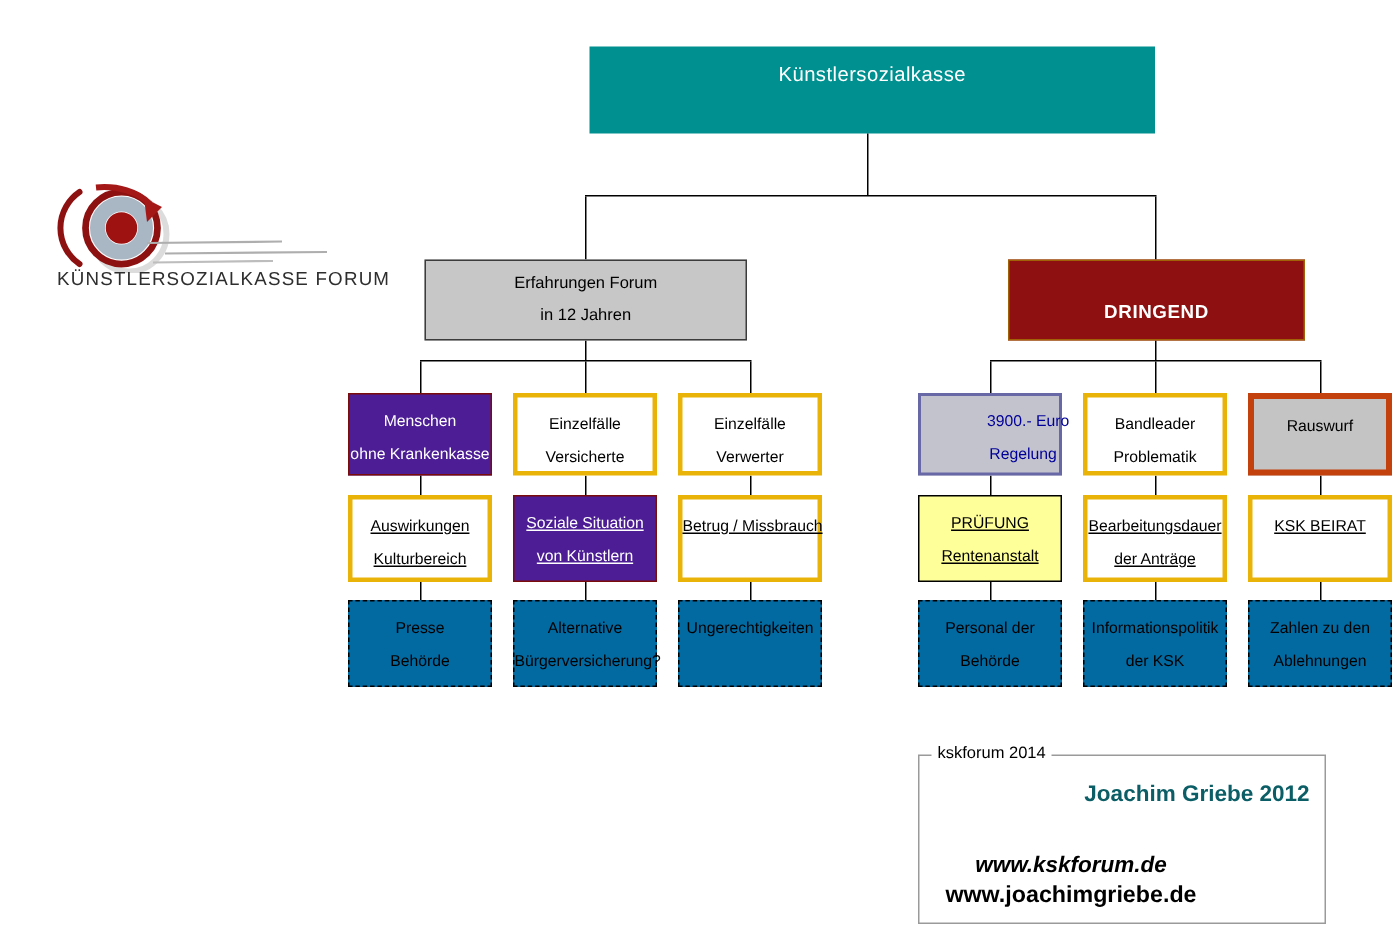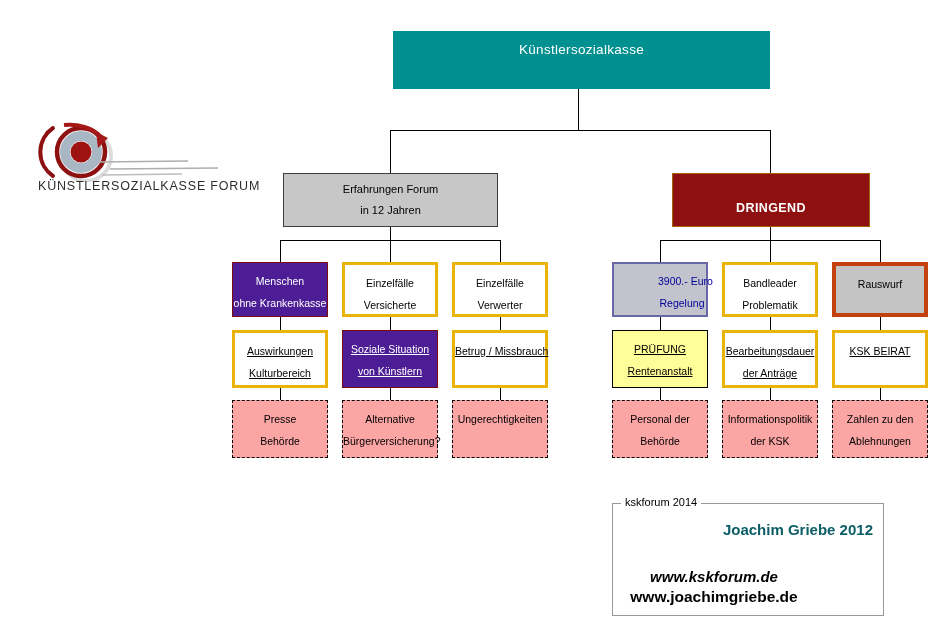--- a/index.html
+++ b/index.html
@@ -38,21 +38,21 @@
   }
   .r1{top:262px;height:55px;}
   .r2{top:330px;height:58px;text-decoration:underline;}
   .r3{top:400px;height:58px;}
   .c1{left:232px;} .c2{left:342px;} .c3{left:452px;}
   .c4{left:612px;} .c5{left:722px;} .c6{left:832px;}
   .style-darkred{background:#4c1d95;border:1px solid #7a0c0c;color:#ffffff;}
   .style-gray{background:#c4c4c4;border:4px solid #c2410c;}
   .style-blue{background:#c3c3cd;border:2px solid #6868a6;color:#000099;padding-top:6px;padding-left:44px;}
   .style-yellow{background:#ffff99;border:1px solid #000;}
-  .style-dashed{background:#fca5a5;border:1px dashed #000;}
+  .style-dashed{background:#0369a1;border:1px dashed #000;}
   
   #logo-svg{position:absolute;left:36px;top:122px;}
   .logo-caption{
     position:absolute;left:38px;top:179px;width:200px;font-size:12.5px;
     color:#2e2e2e;letter-spacing:.8px;white-space:nowrap;
   }
   
   .footer-box{
     position:absolute;left:612px;top:503px;width:272px;height:113px;
     border:1px solid #9a9a9a;box-sizing:border-box;background:#fff;

